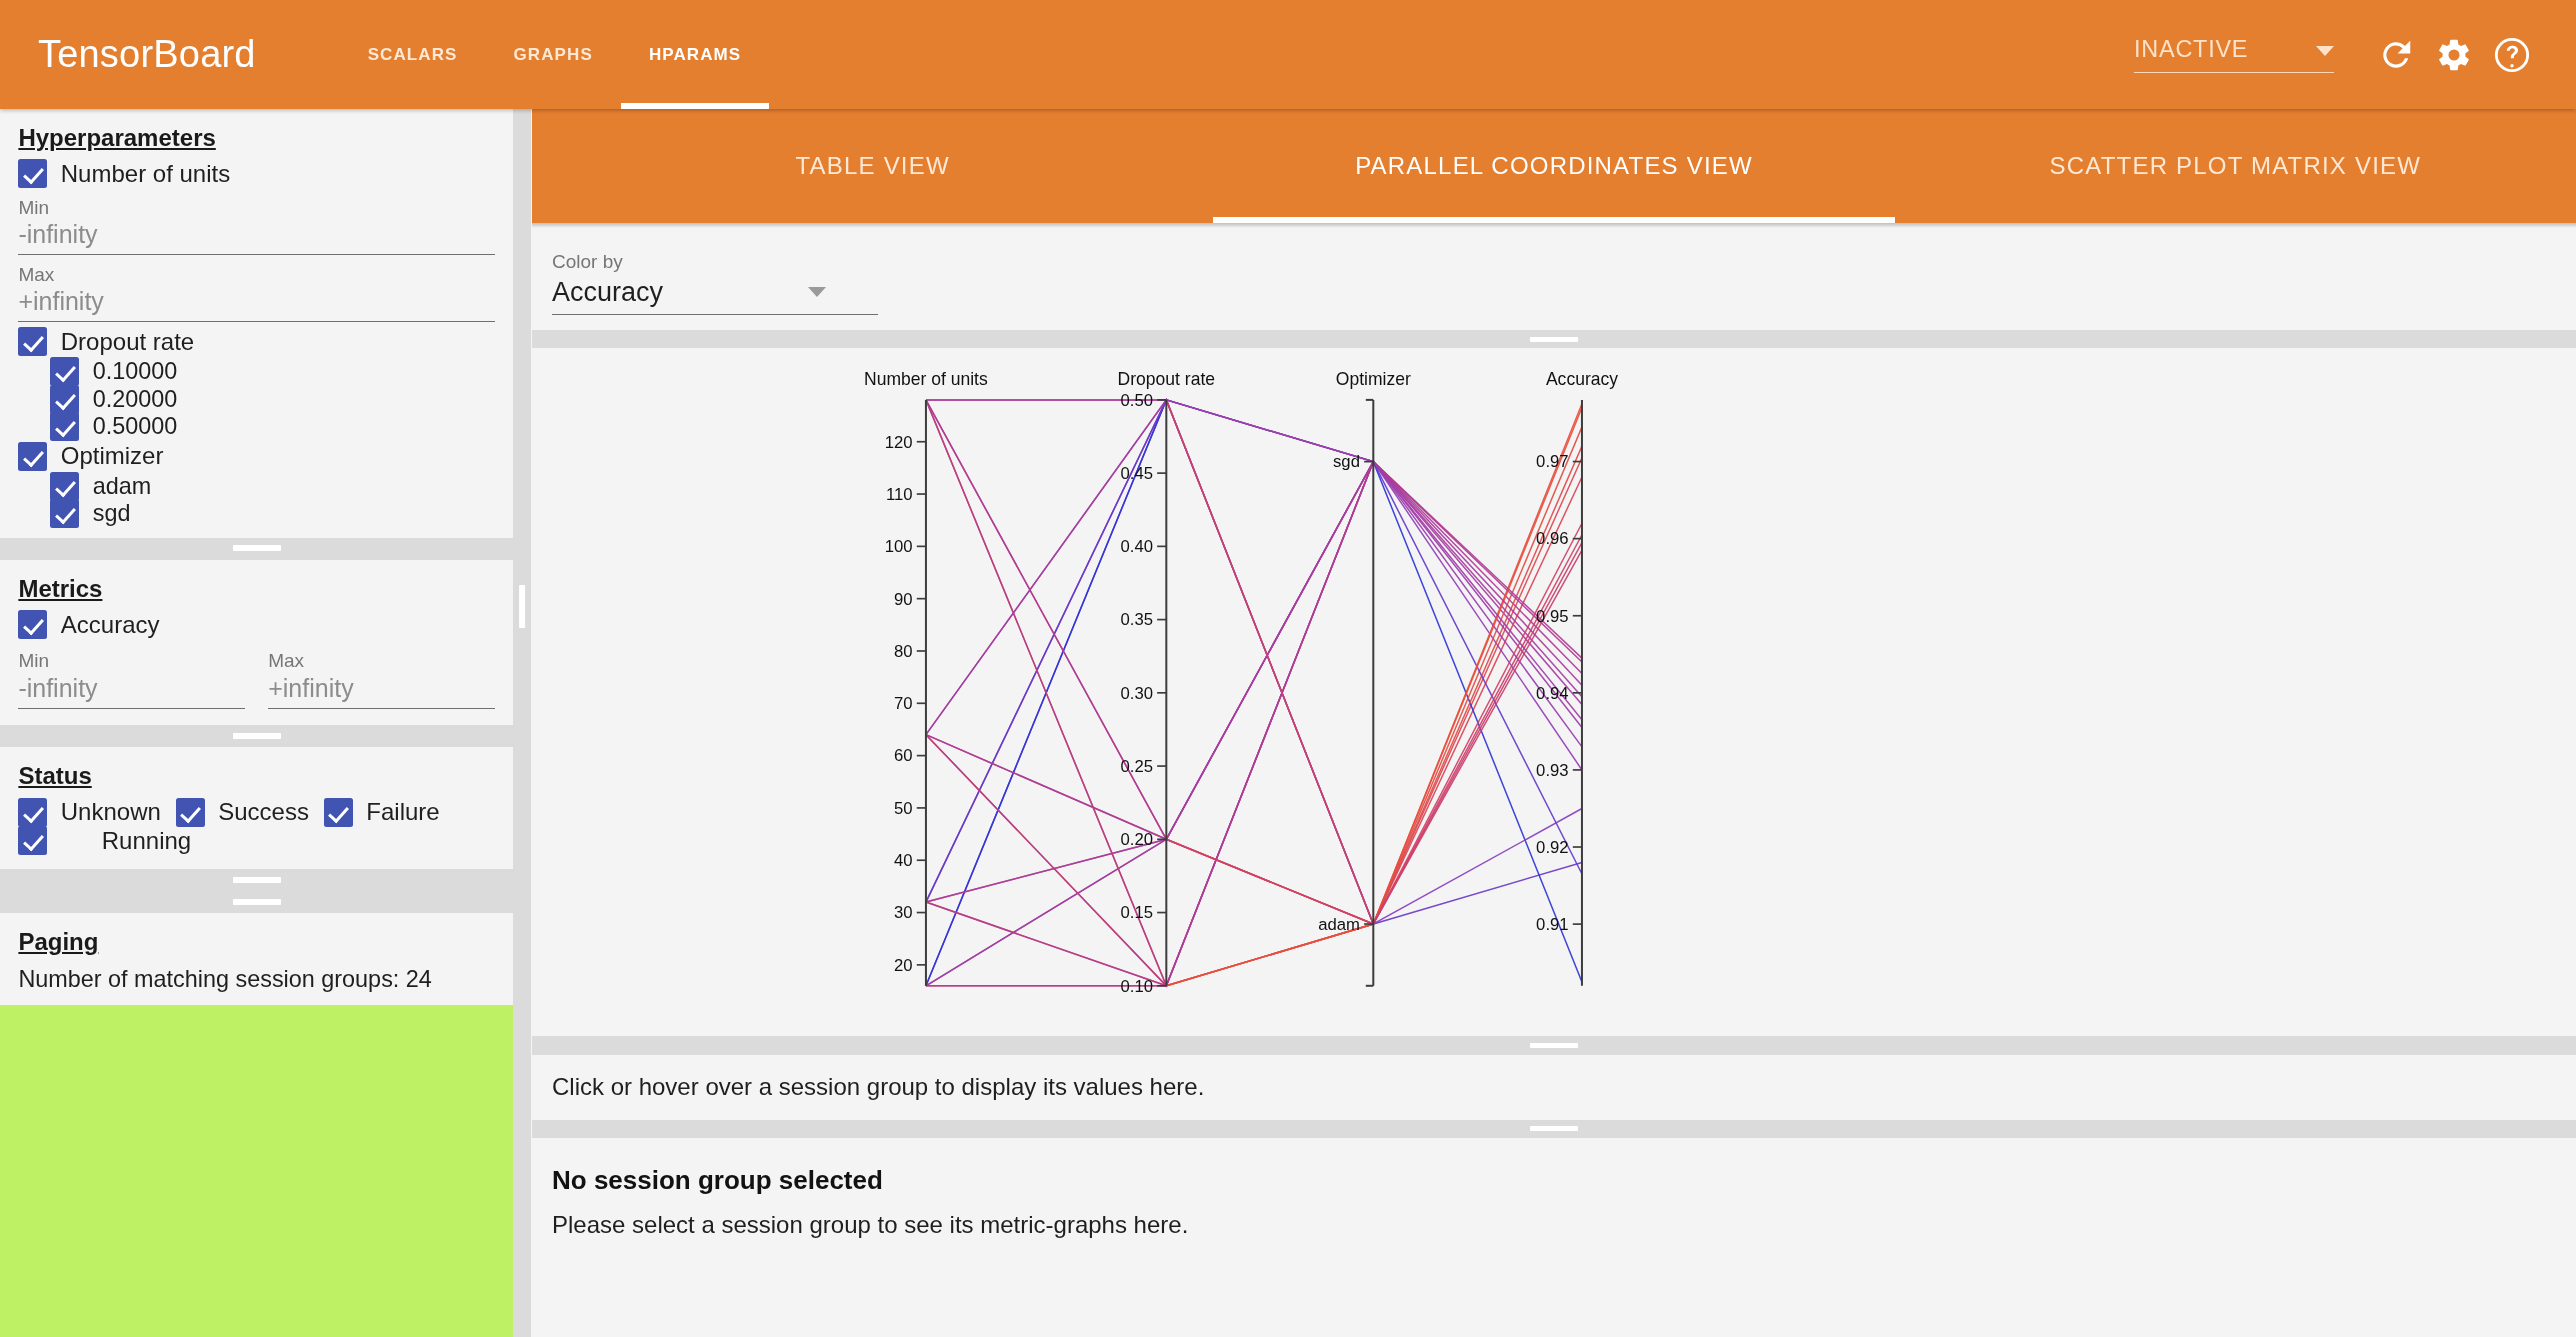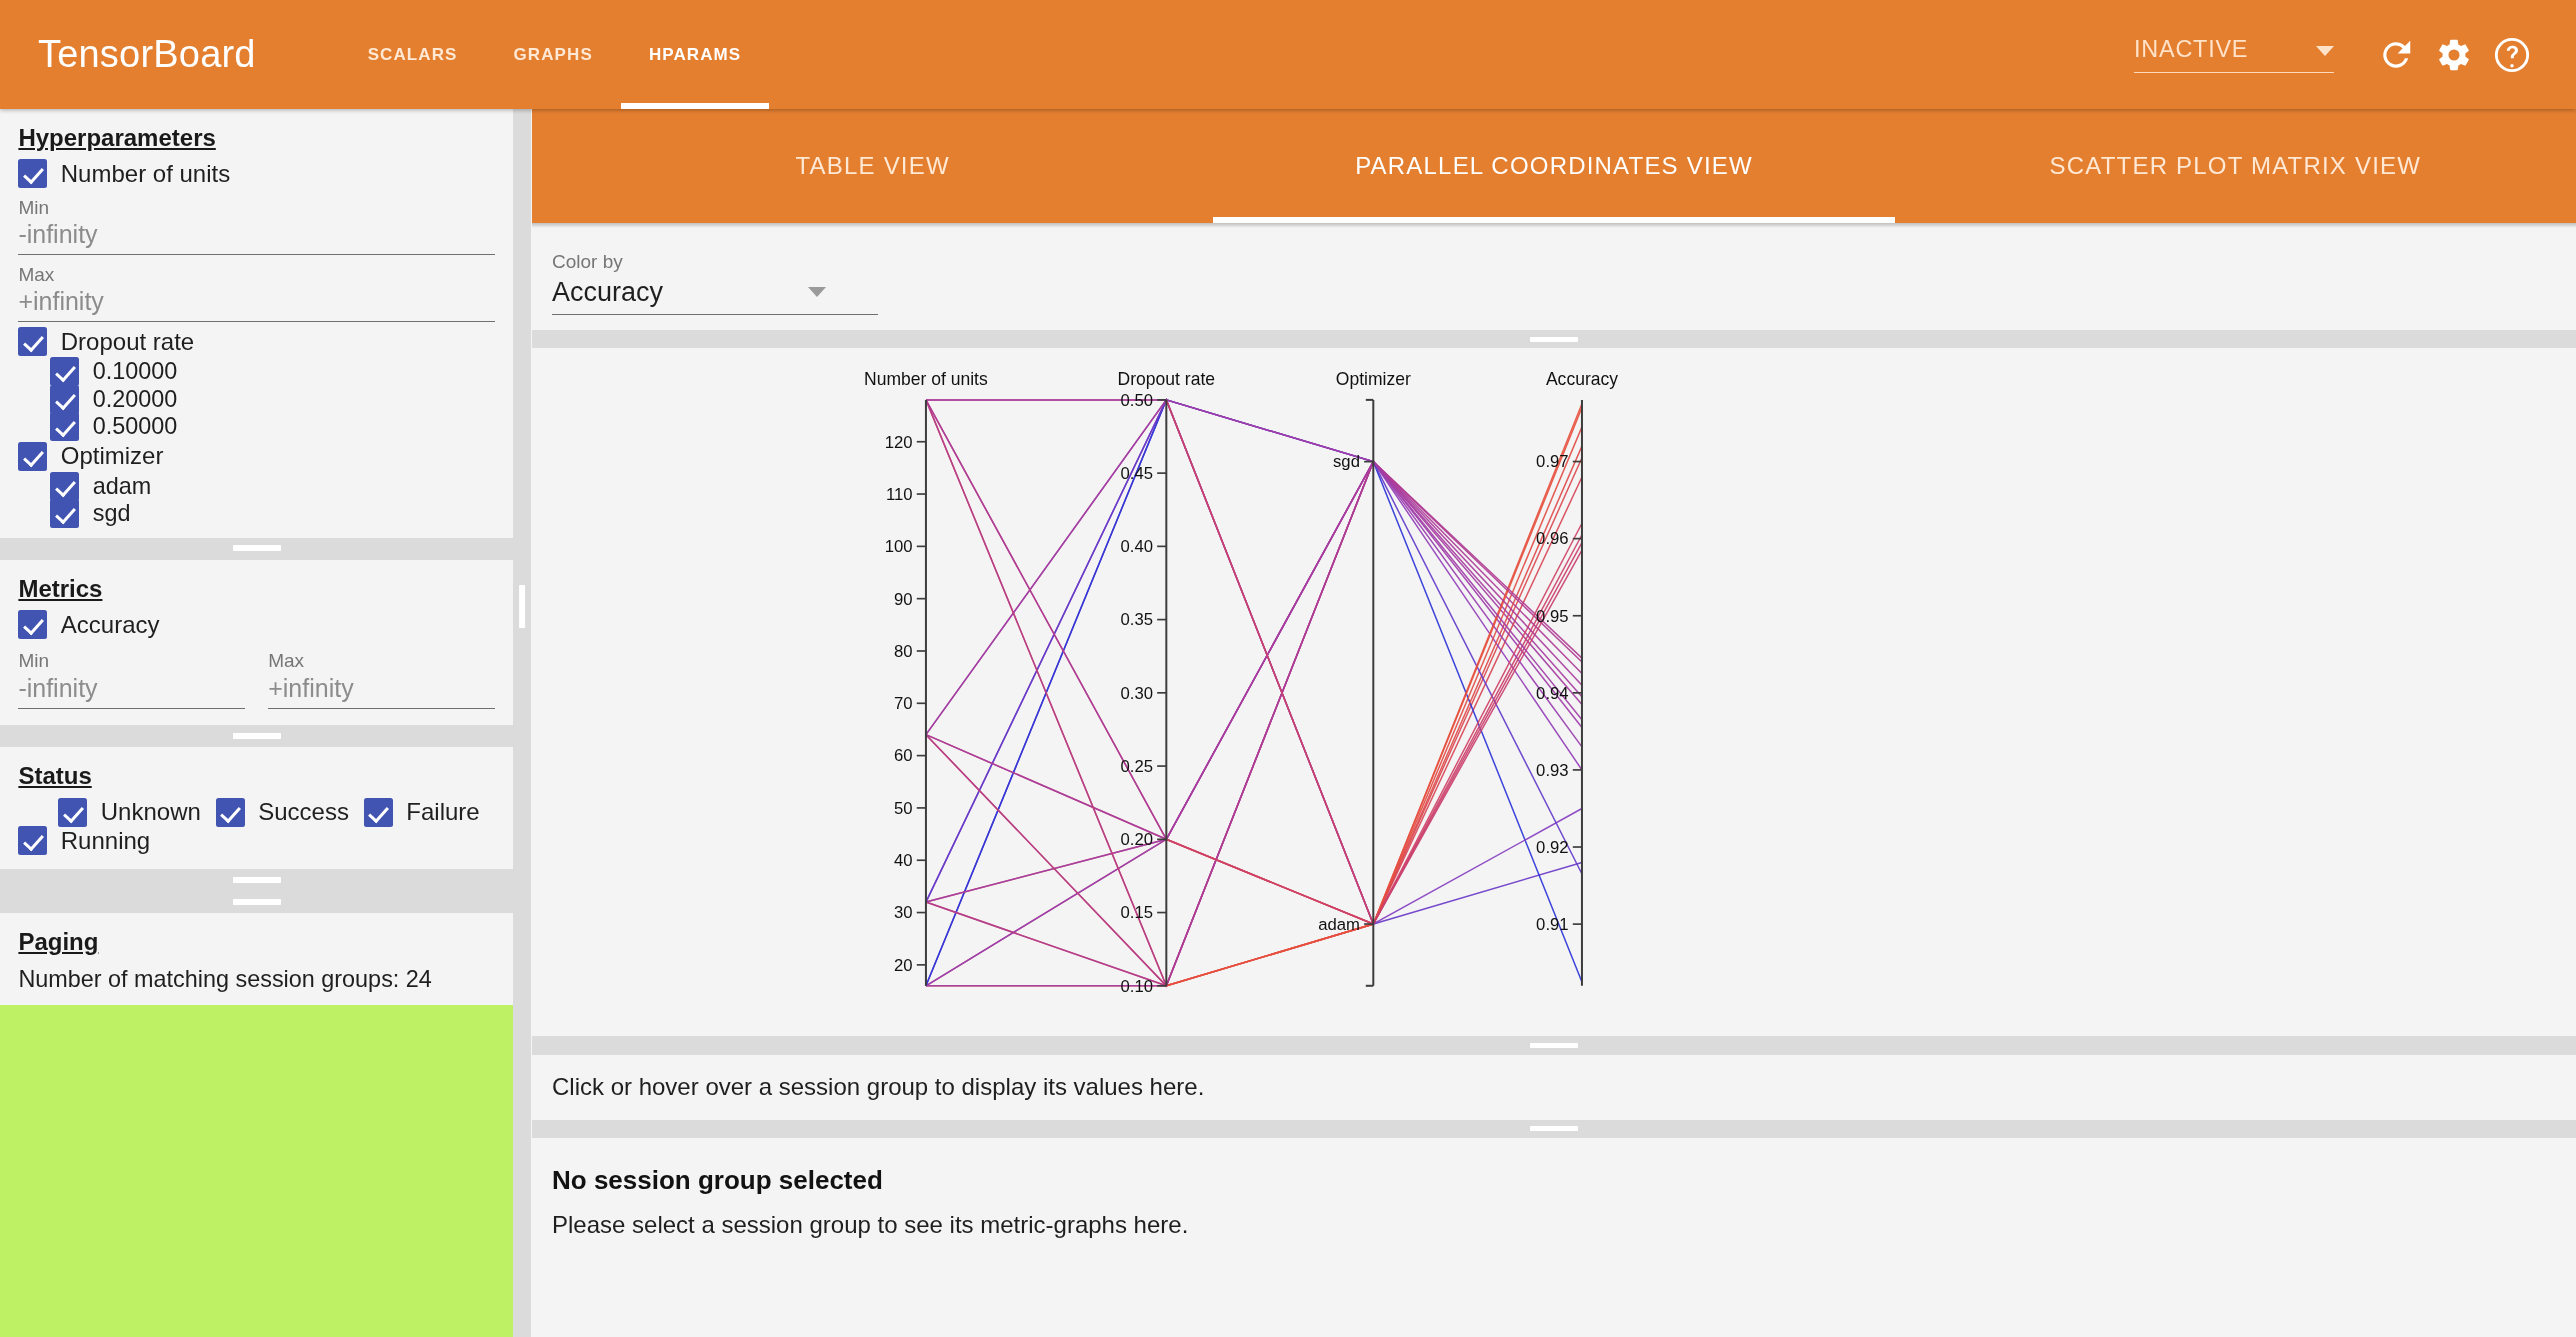--- a/index.html
+++ b/index.html
@@ -282,33 +282,33 @@
     </div>
   </div>
 
   <div class="sb-divider">
     <span class="grip"></span>
   </div>
 
   <div class="sb-section">
     <div class="sb-title">Status</div>
     <div style="display:flex; flex-wrap:wrap; align-items:center;">
-      <div class="chk-row" style="margin-right:15px;margin-left:40px;">
+      <div class="chk-row" style="margin-right:15px;">
         <span class="chk"></span>
         <span class="chk-label">Unknown</span>
       </div>
       <div class="chk-row" style="margin-right:15px;">
         <span class="chk"></span>
         <span class="chk-label">Success</span>
       </div>
       <div class="chk-row">
         <span class="chk"></span>
         <span class="chk-label">Failure</span>
       </div>
-      <div class="chk-row" style="margin-top:-3.3px;">
+      <div class="chk-row" style="margin-top:-3.3px;gap:41px;">
         <span class="chk"></span>
         <span class="chk-label">Running</span>
       </div>
     </div>
   </div>
 
   <div class="sb-divider">
     <span class="grip"></span>
   </div>
 

